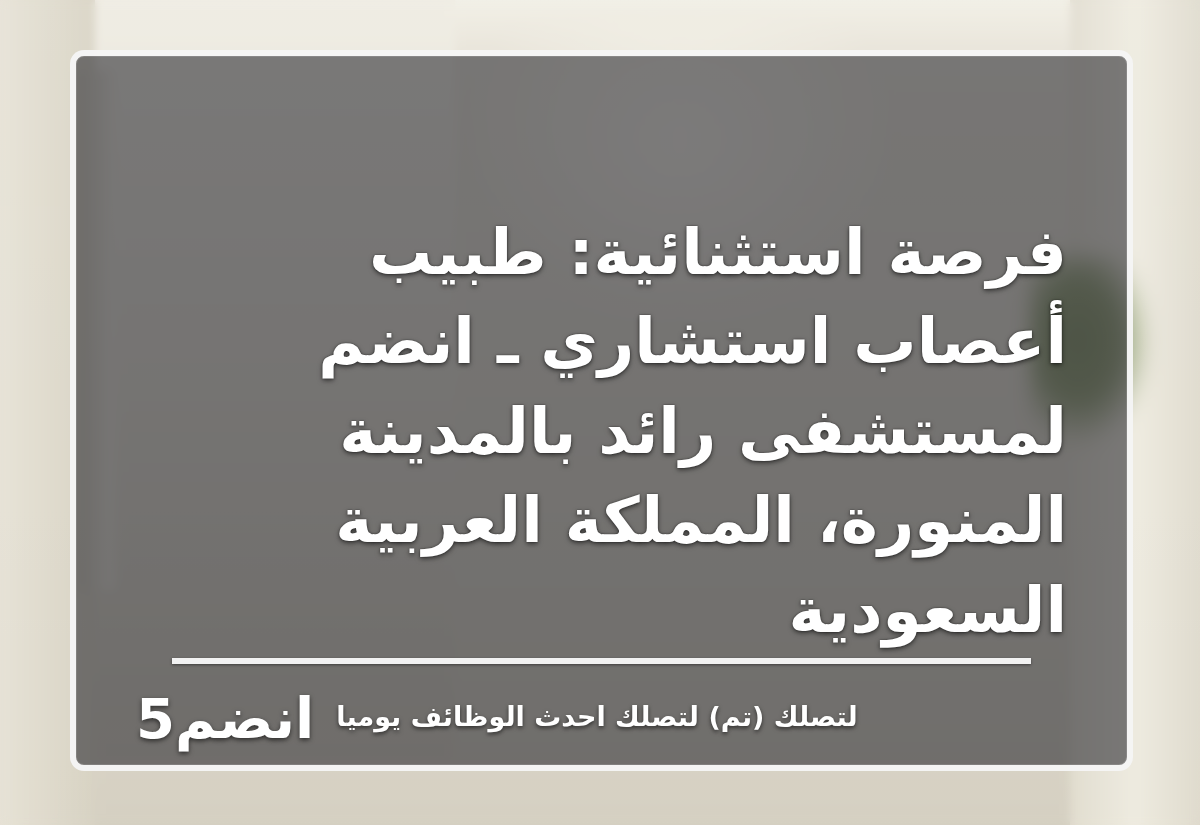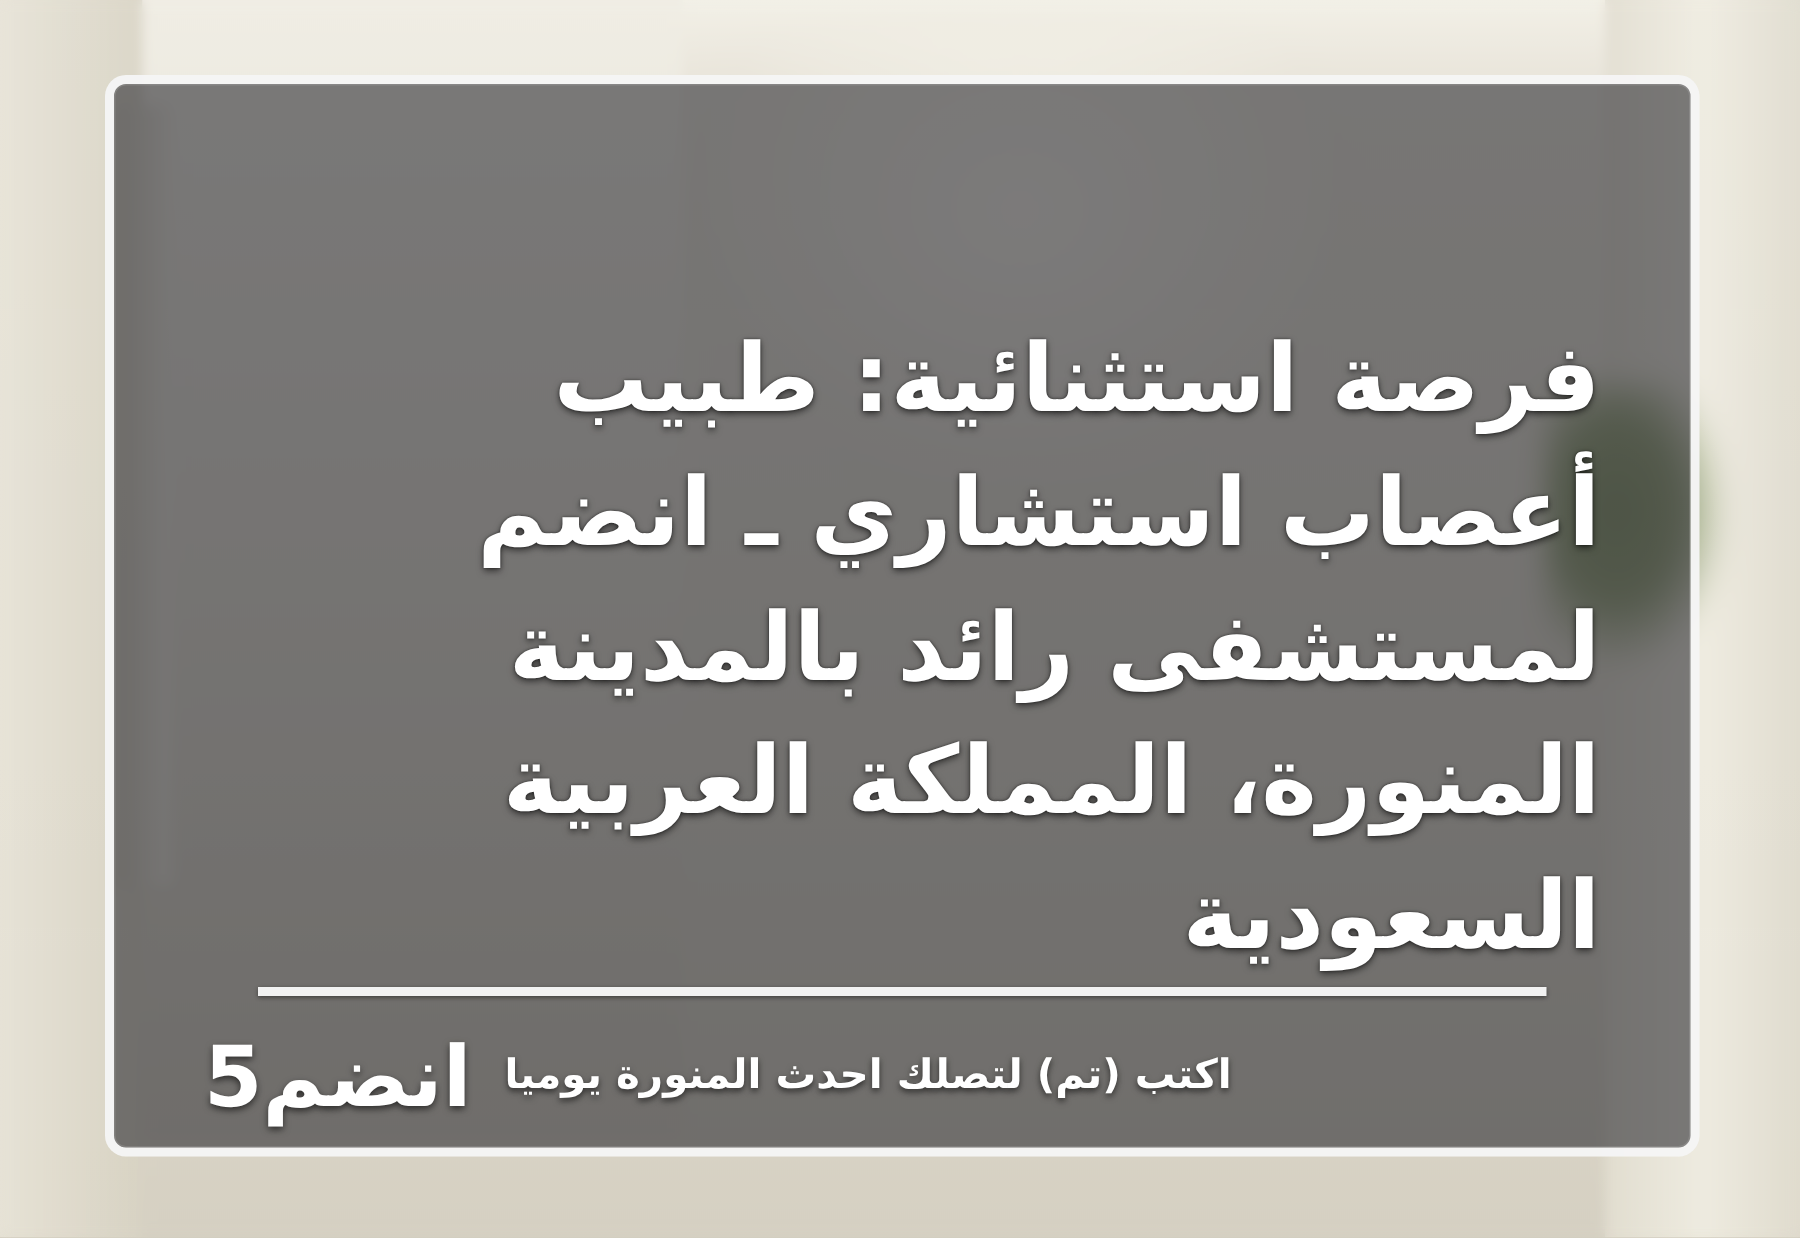--- a/index.html
+++ b/index.html
@@ -221,18 +221,18 @@
 
     <div class="headline">فرصة استثنائية: طبيب أعصاب استشاري ـ انضم لمستشفى رائد بالمدينة المنورة، المملكة العربية السعودية</div>
 
     <div class="divider"></div>
 
     <div class="footer">
       <div class="brand">
         <span class="brand-num">5</span>
           <span class="brand-word">انضم</span>
       </div>
-      <div class="tagline">اكتب (تم) لتصلك احدث المنورة يوميا</div>
+      <div class="tagline">لتصلك (تم) لتصلك احدث الوظائف يوميا</div>
     </div>
 
   </div>
 
 </div>
 
 </body></html>

